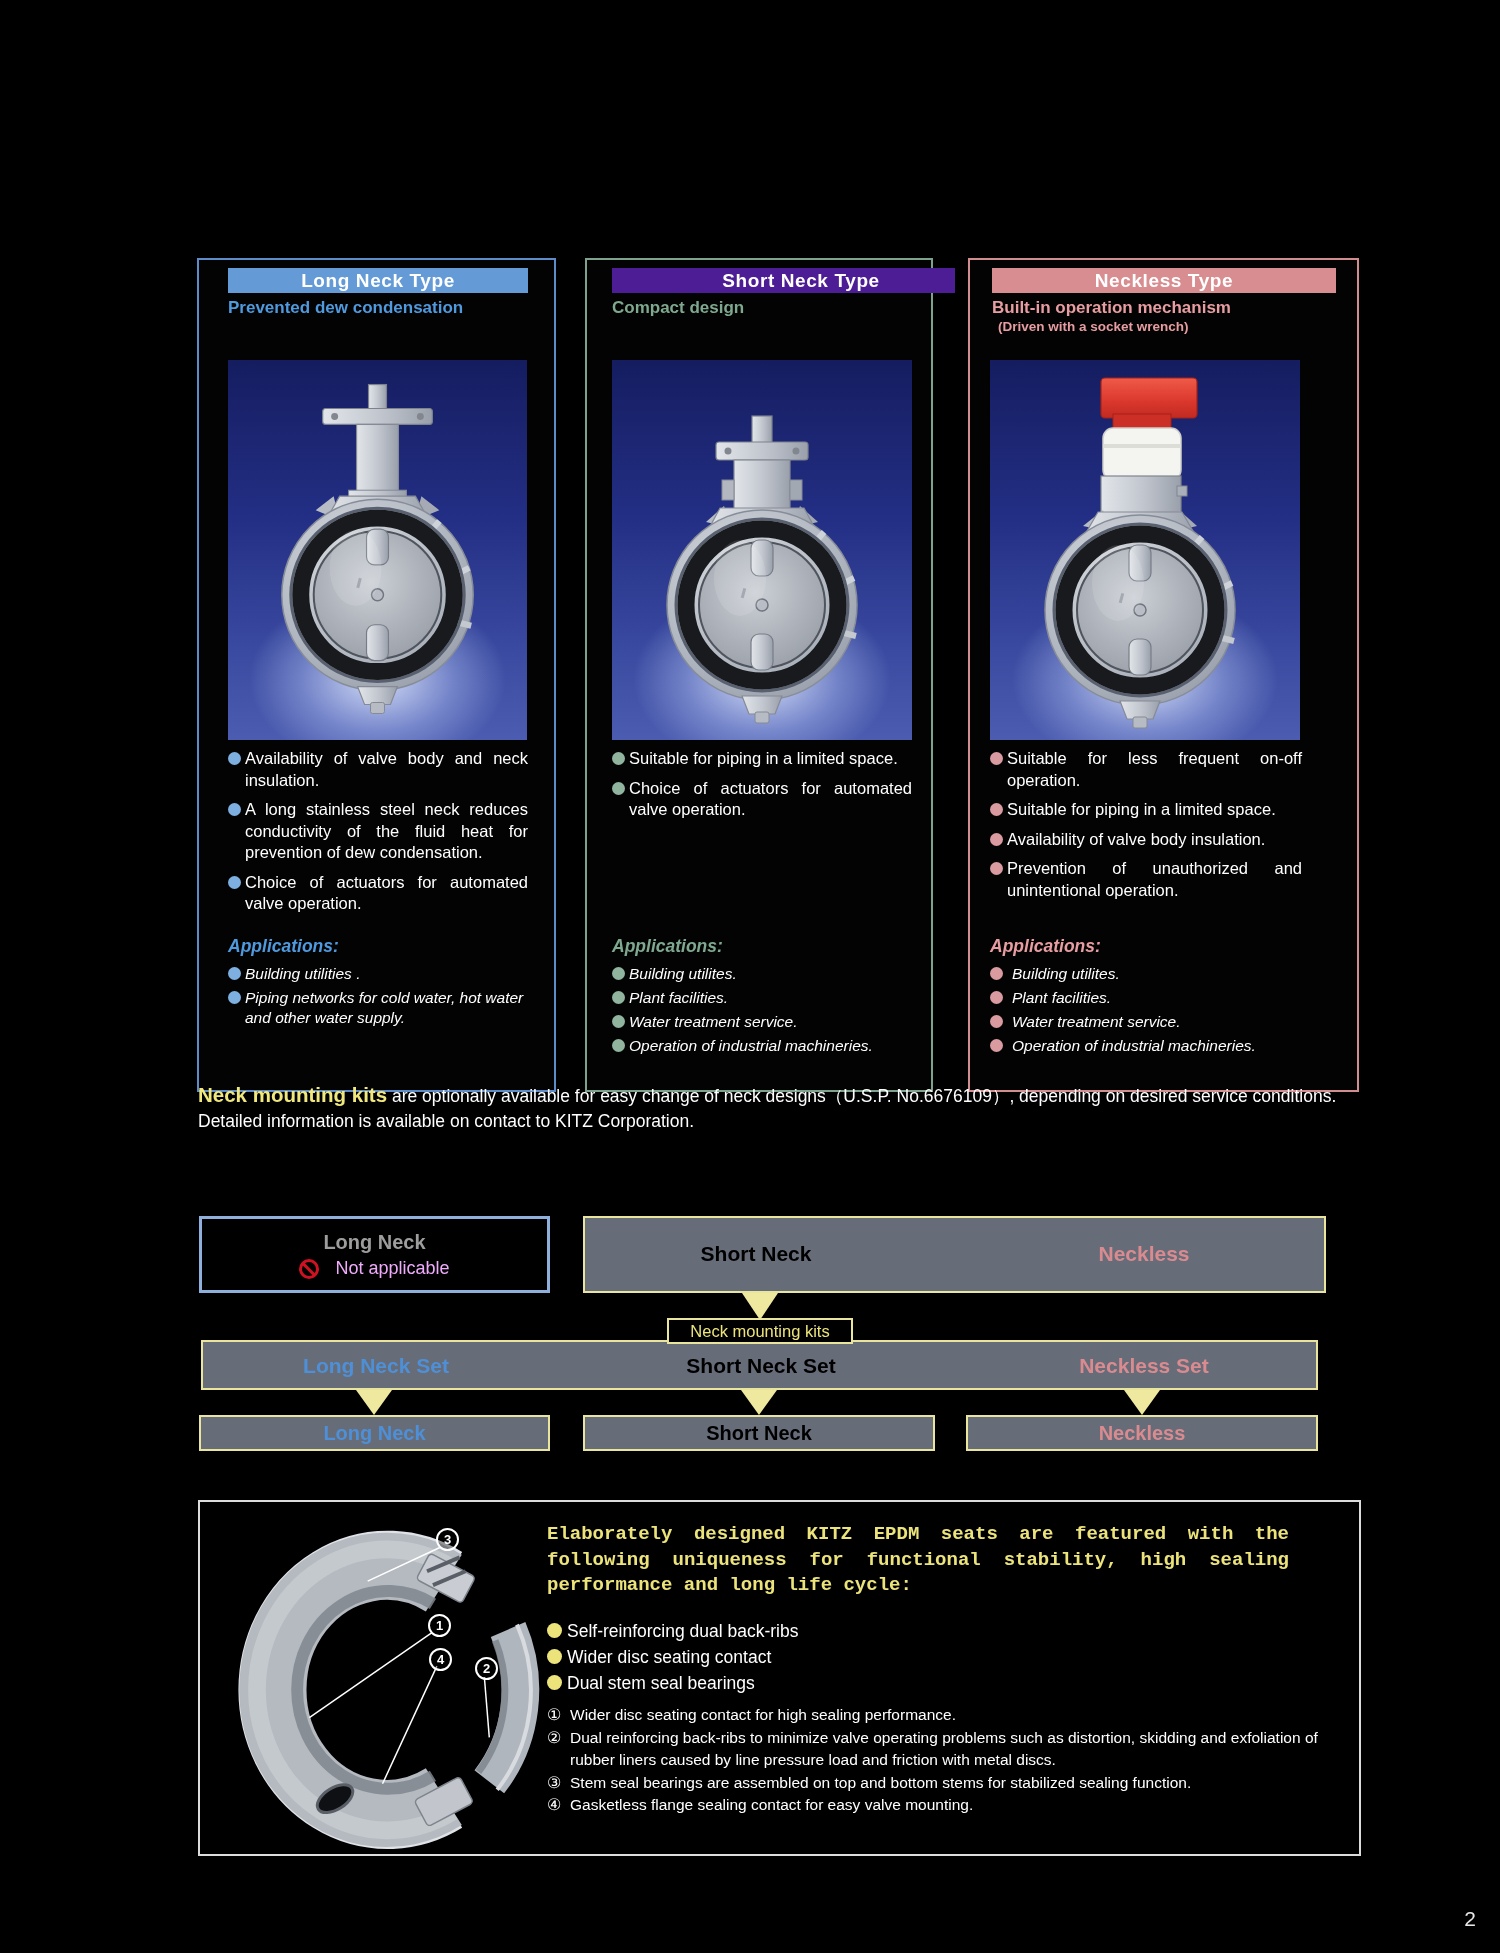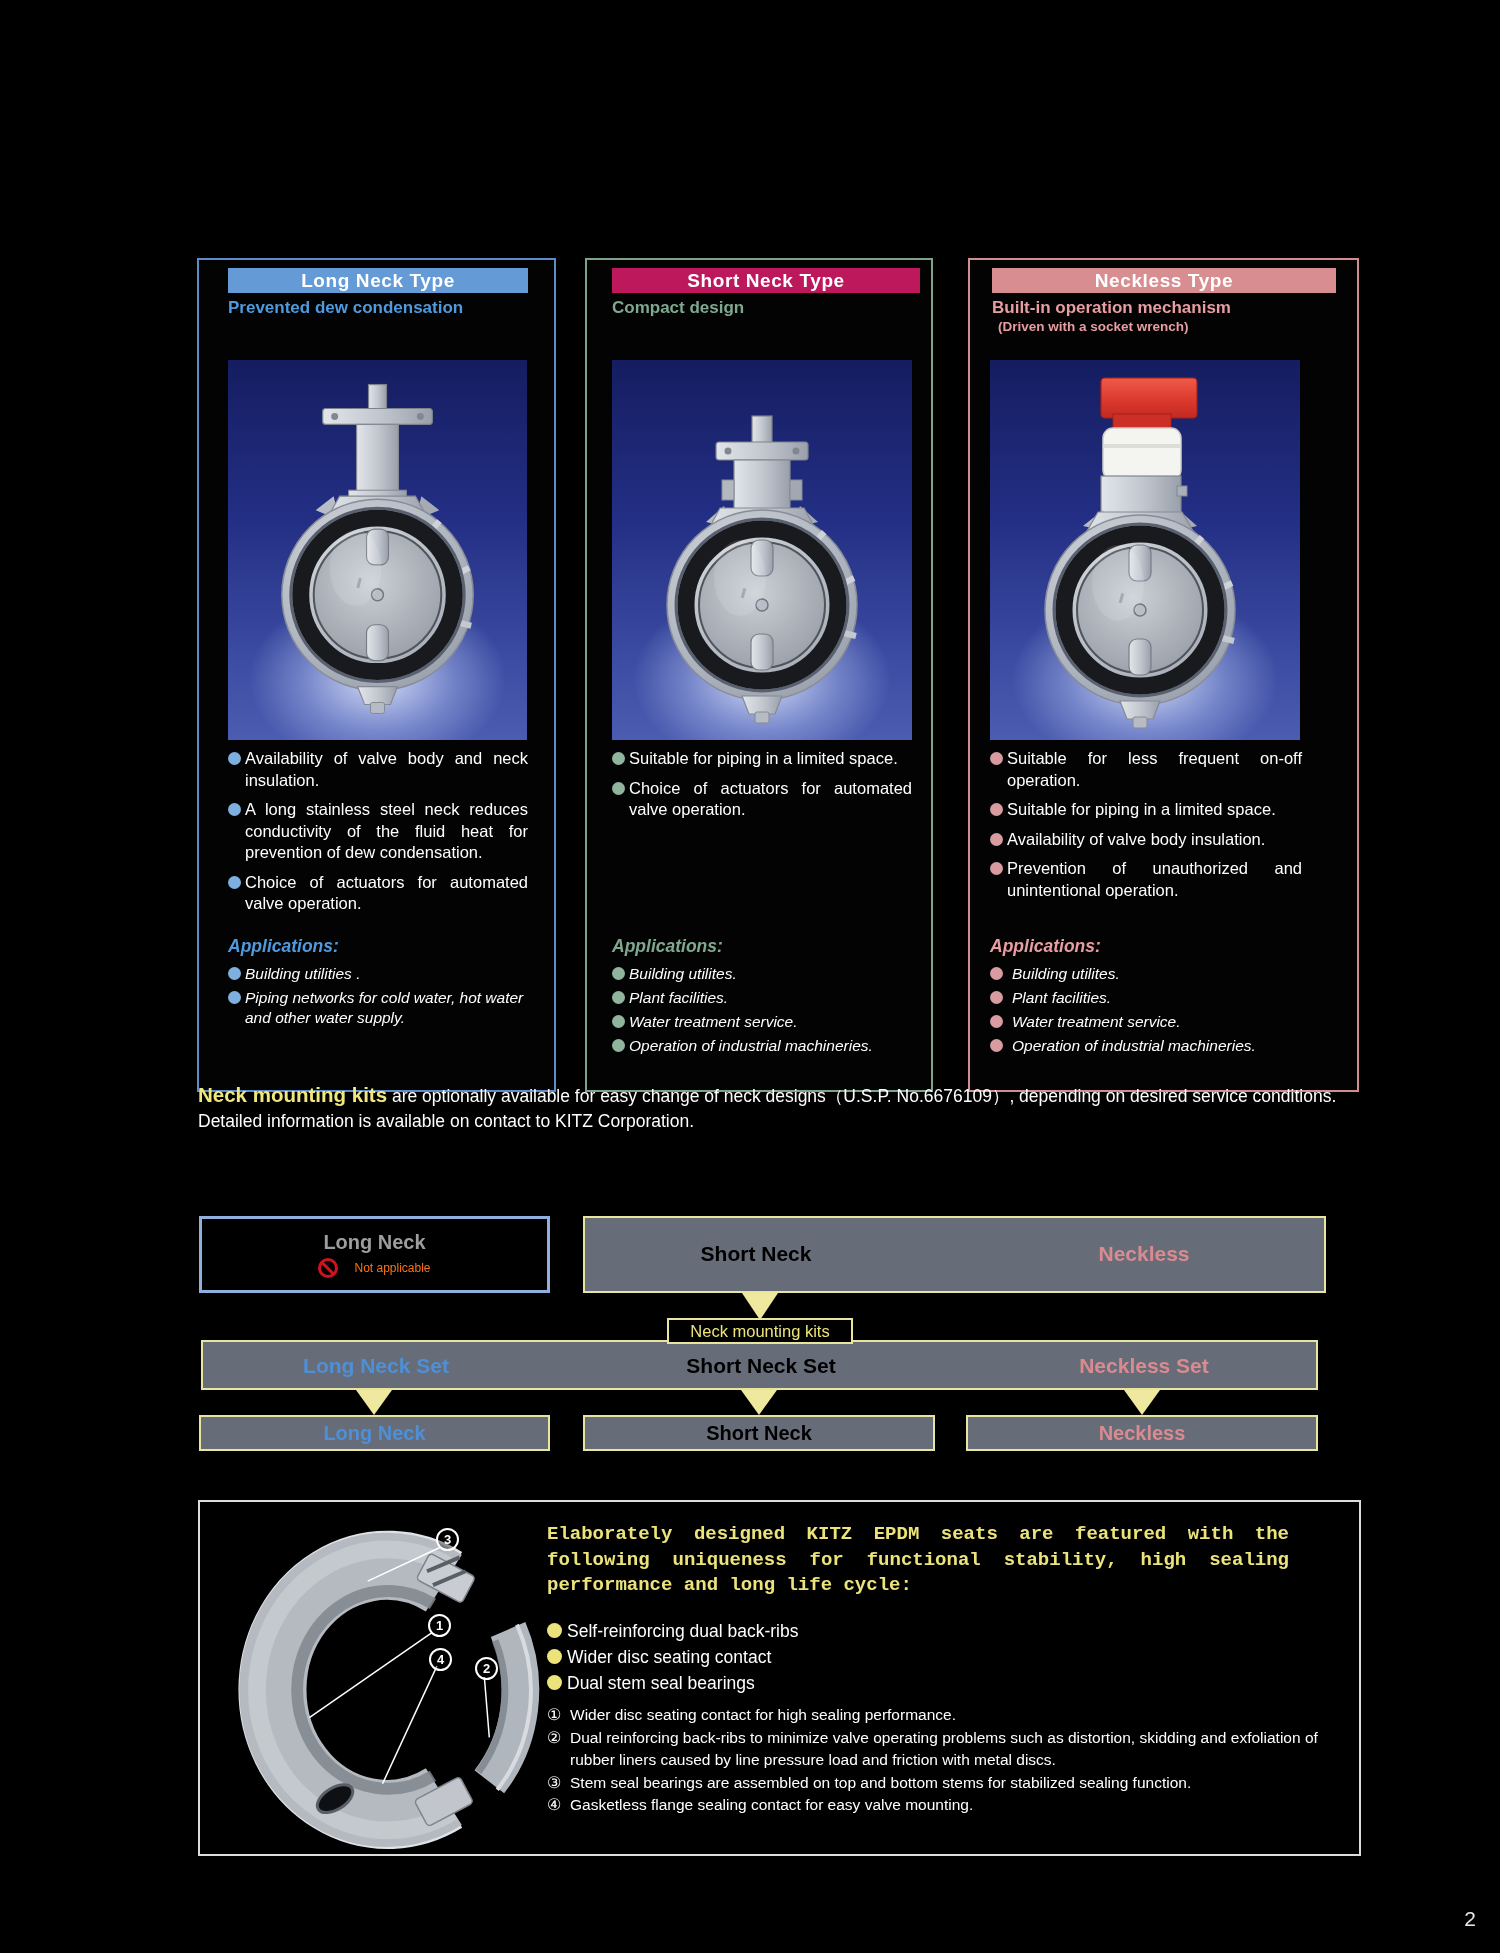--- a/index.html
+++ b/index.html
@@ -7,21 +7,21 @@
 
   
   .panel{position:absolute;top:258px;height:834px;background:#030303;border:2px solid;box-sizing:border-box;}
   #panel-long{left:197px;width:359px;border-color:#5e8cc9;}
   #panel-short{left:585px;width:348px;border-color:#7da28d;}
   #panel-neckless{left:968px;width:391px;border-color:#d18d90;}
 
   .phead{position:absolute;top:8px;height:25px;display:flex;align-items:center;justify-content:center;
          color:#fff;font-weight:bold;font-size:19px;letter-spacing:.6px;}
   .phead-long{left:29px;width:300px;background:#649bd6;}
-  .phead-short{left:25px;width:308px;background:#be185d;}
+  .phead-short{left:25px;width:308px;background:#4c1d95;padding-left:35px;}
   .phead-neckless{left:22px;width:344px;background:#d88e90;}
 
   .psub{position:absolute;top:38px;font-weight:bold;font-size:17px;}
   .psub-long{left:29px;color:#4f9ade;}
   .psub-short{left:25px;color:#7fa98f;}
   .psub-neckless{left:22px;color:#e79da1;}
   .psub-note{position:absolute;top:59px;left:28px;color:#e79da1;font-weight:bold;font-size:13.5px;}
 
   .photo{position:absolute;top:100px;height:380px;overflow:hidden;
     background:
@@ -59,21 +59,21 @@
   .kits-lead{color:#f0e87c;font-weight:bold;font-size:20.5px;}
 
   
   .gbox{position:absolute;box-sizing:border-box;background:#676c79;border:2px solid #e9e59c;}
   .nabox{position:absolute;box-sizing:border-box;background:#000;border:3px solid #8fb0dd;
          left:199px;top:1216px;width:351px;height:77px;text-align:center;}
   .nabox-title{color:#9d9d9d;font-weight:bold;font-size:20px;margin-top:12px;}
   .nabox-row{display:flex;align-items:center;justify-content:center;gap:8px;margin-top:4px;}
   .noicon{position:relative;width:20px;height:20px;border:3px solid #cf1222;border-radius:50%;box-sizing:border-box;}
   .noicon-slash{position:absolute;left:-2px;top:6px;width:18px;height:3px;background:#cf1222;transform:rotate(45deg);}
-  .nabox-note{color:#f97316;font-size:12px;margin-left:8px;}
+  .nabox-note{color:#f0abfc;font-size:18px;margin-left:8px;}
 
   #diag-top{left:583px;top:1216px;width:743px;height:77px;}
   #diag-set{left:201px;top:1340px;width:1117px;height:50px;}
   .diag-label{position:absolute;transform:translateX(-50%);font-weight:bold;font-size:21px;white-space:nowrap;}
   #diag-top .diag-label{top:24px;}
   #diag-set .diag-label{top:12px;}
   .t-blue{color:#4e90d8;} .t-green{color:#000000;} .t-pink{color:#d98b90;}
 
   .kitsbox{position:absolute;left:667px;top:1318px;width:186px;height:26px;box-sizing:border-box;
            background:#000;border:2px solid #e9e59c;color:#ece47a;font-size:16.5px;

